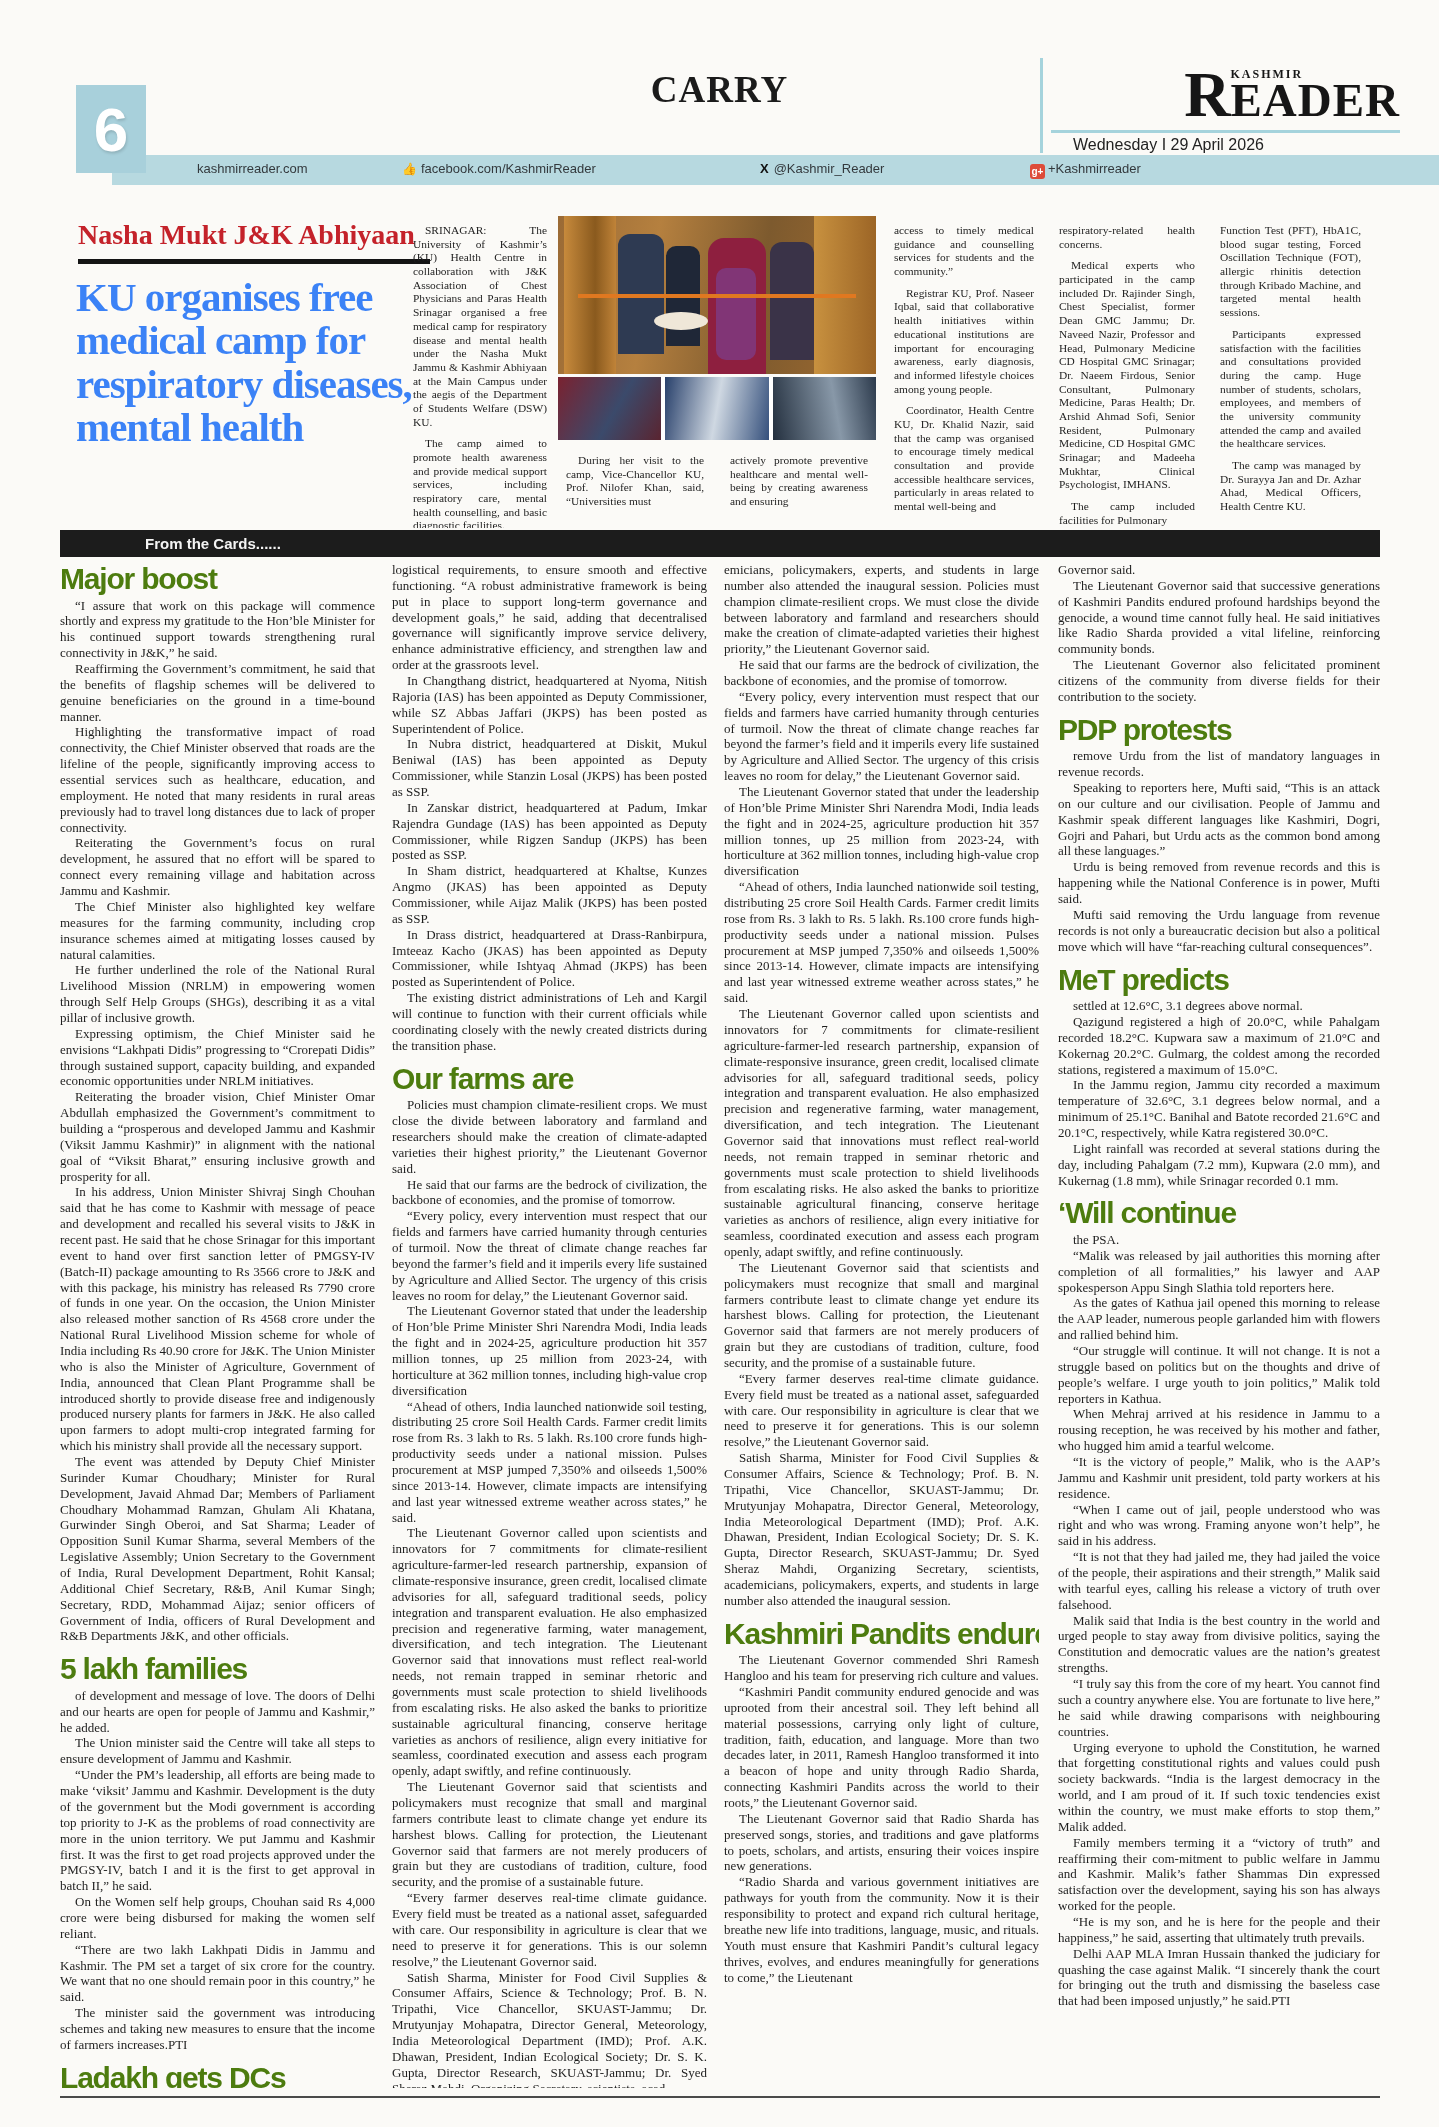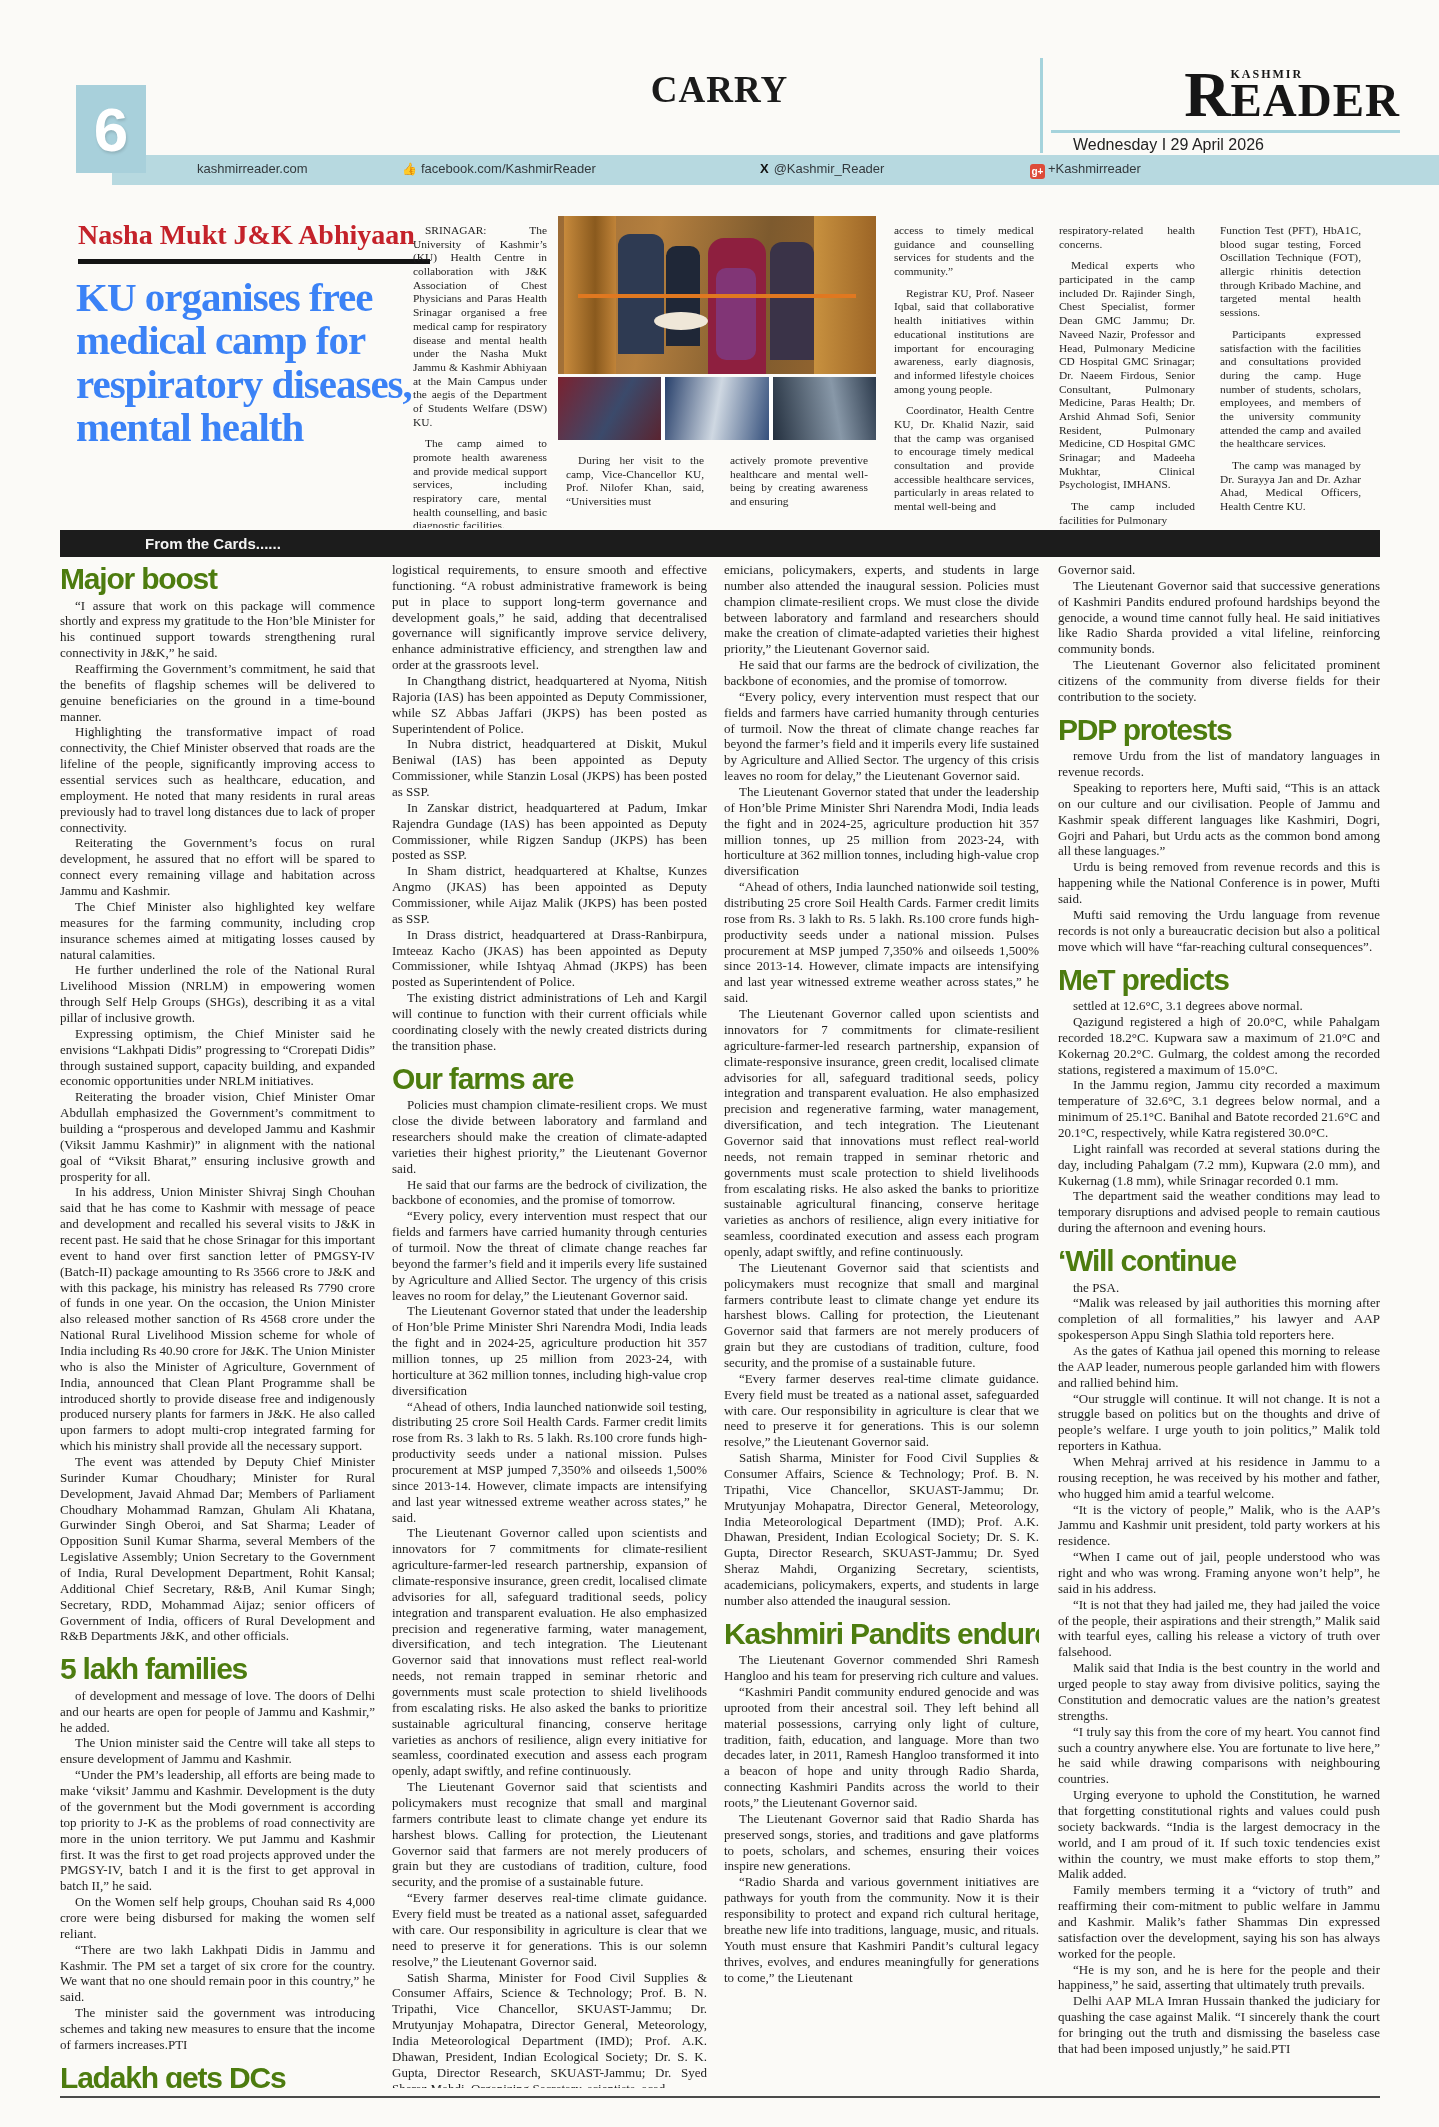--- a/index.html
+++ b/index.html
@@ -222,38 +222,37 @@
     <p class="para">“Every policy, every intervention must respect that our fields and farmers have carried humanity through centuries of turmoil. Now the threat of climate change reaches far beyond the farmer’s field and it imperils every life sustained by Agriculture and Allied Sector. The urgency of this crisis leaves no room for delay,” the Lieutenant Governor said.</p>
     <p class="para">The Lieutenant Governor stated that under the leadership of Hon’ble Prime Minister Shri Narendra Modi, India leads the fight and in 2024-25, agriculture production hit 357 million tonnes, up 25 million from 2023-24, with horticulture at 362 million tonnes, including high-value crop diversification</p>
     <p class="para">“Ahead of others, India launched nationwide soil testing, distributing 25 crore Soil Health Cards. Farmer credit limits rose from Rs. 3 lakh to Rs. 5 lakh. Rs.100 crore funds high-productivity seeds under a national mission. Pulses procurement at MSP jumped 7,350% and oilseeds 1,500% since 2013-14. However, climate impacts are intensifying and last year witnessed extreme weather across states,” he said.</p>
     <p class="para">The Lieutenant Governor called upon scientists and innovators for 7 commitments for climate-resilient agriculture-farmer-led research partnership, expansion of climate-responsive insurance, green credit, localised climate advisories for all, safeguard traditional seeds, policy integration and transparent evaluation. He also emphasized precision and regenerative farming, water management, diversification, and tech integration. The Lieutenant Governor said that innovations must reflect real-world needs, not remain trapped in seminar rhetoric and governments must scale protection to shield livelihoods from escalating risks. He also asked the banks to prioritize sustainable agricultural financing, conserve heritage varieties as anchors of resilience, align every initiative for seamless, coordinated execution and assess each program openly, adapt swiftly, and refine continuously.</p>
     <p class="para">The Lieutenant Governor said that scientists and policymakers must recognize that small and marginal farmers contribute least to climate change yet endure its harshest blows. Calling for protection, the Lieutenant Governor said that farmers are not merely producers of grain but they are custodians of tradition, culture, food security, and the promise of a sustainable future.</p>
     <p class="para">“Every farmer deserves real-time climate guidance. Every field must be treated as a national asset, safeguarded with care. Our responsibility in agriculture is clear that we need to preserve it for generations. This is our solemn resolve,” the Lieutenant Governor said.</p>
     <p class="para">Satish Sharma, Minister for Food Civil Supplies &amp; Consumer Affairs, Science &amp; Technology; Prof. B. N. Tripathi, Vice Chancellor, SKUAST-Jammu; Dr. Mrutyunjay Mohapatra, Director General, Meteorology, India Meteorological Department (IMD); Prof. A.K. Dhawan, President, Indian Ecological Society; Dr. S. K. Gupta, Director Research, SKUAST-Jammu; Dr. Syed Sheraz Mahdi, Organizing Secretary, scientists, academicians, policymakers, experts, and students in large number also attended the inaugural session.</p>
     <h2 class="bheading">Kashmiri Pandits endured</h2>
     <p class="para">The Lieutenant Governor commended Shri Ramesh Hangloo and his team for preserving rich culture and values.</p>
     <p class="para">“Kashmiri Pandit community endured genocide and was uprooted from their ancestral soil. They left behind all material possessions, carrying only light of culture, tradition, faith, education, and language. More than two decades later, in 2011, Ramesh Hangloo transformed it into a beacon of hope and unity through Radio Sharda, connecting Kashmiri Pandits across the world to their roots,” the Lieutenant Governor said.</p>
-    <p class="para">The Lieutenant Governor said that Radio Sharda has preserved songs, stories, and traditions and gave platforms to poets, scholars, and schemes, ensuring their voices inspire new generations.</p>
+    <p class="para">The Lieutenant Governor said that Radio Sharda has preserved songs, stories, and traditions and gave platforms to poets, scholars, and artists, ensuring their voices inspire new generations.</p>
     <p class="para">“Radio Sharda and various government initiatives are pathways for youth from the community. Now it is their responsibility to protect and expand rich cultural heritage, breathe new life into traditions, language, music, and rituals. Youth must ensure that Kashmiri Pandit’s cultural legacy thrives, evolves, and endures meaningfully for generations to come,” the Lieutenant</p>
   </div>
 <div class="abs bcol bcol-4">
     <p class="para">Governor said.</p>
     <p class="para">The Lieutenant Governor said that successive generations of Kashmiri Pandits endured profound hardships beyond the genocide, a wound time cannot fully heal. He said initiatives like Radio Sharda provided a vital lifeline, reinforcing community bonds.</p>
     <p class="para">The Lieutenant Governor also felicitated prominent citizens of the community from diverse fields for their contribution to the society.</p>
     <h2 class="bheading">PDP protests</h2>
     <p class="para">remove Urdu from the list of mandatory languages in revenue records.</p>
     <p class="para">Speaking to reporters here, Mufti said, “This is an attack on our culture and our civilisation. People of Jammu and Kashmir speak different languages like Kashmiri, Dogri, Gojri and Pahari, but Urdu acts as the common bond among all these languages.”</p>
     <p class="para">Urdu is being removed from revenue records and this is happening while the National Conference is in power, Mufti said.</p>
     <p class="para">Mufti said removing the Urdu language from revenue records is not only a bureaucratic decision but also a political move which will have “far-reaching cultural consequences”.</p>
     <h2 class="bheading">MeT predicts</h2>
     <p class="para">settled at 12.6°C, 3.1 degrees above normal.</p>
     <p class="para">Qazigund registered a high of 20.0°C, while Pahalgam recorded 18.2°C. Kupwara saw a maximum of 21.0°C and Kokernag 20.2°C. Gulmarg, the coldest among the recorded stations, registered a maximum of 15.0°C.</p>
     <p class="para">In the Jammu region, Jammu city recorded a maximum temperature of 32.6°C, 3.1 degrees below normal, and a minimum of 25.1°C. Banihal and Batote recorded 21.6°C and 20.1°C, respectively, while Katra registered 30.0°C.</p>
     <p class="para">Light rainfall was recorded at several stations during the day, including Pahalgam (7.2 mm), Kupwara (2.0 mm), and Kukernag (1.8 mm), while Srinagar recorded 0.1 mm.</p>
-    <p class="para">The department said the weather conditions may lead to temporary disruptions and advised people to remain cautious during the afternoon and evening hours.</p>
     <h2 class="bheading">‘Will continue</h2>
     <p class="para">the PSA.</p>
     <p class="para">“Malik was released by jail authorities this morning after completion of all formalities,” his lawyer and AAP spokesperson Appu Singh Slathia told reporters here.</p>
     <p class="para">As the gates of Kathua jail opened this morning to release the AAP leader, numerous people garlanded him with flowers and rallied behind him.</p>
     <p class="para">“Our struggle will continue. It will not change. It is not a struggle based on politics but on the thoughts and drive of people’s welfare. I urge youth to join politics,” Malik told reporters in Kathua.</p>
     <p class="para">When Mehraj arrived at his residence in Jammu to a rousing reception, he was received by his mother and father, who hugged him amid a tearful welcome.</p>
     <p class="para">“It is the victory of people,” Malik, who is the AAP’s Jammu and Kashmir unit president, told party workers at his residence.</p>
     <p class="para">“When I came out of jail, people understood who was right and who was wrong. Framing anyone won’t help”, he said in his address.</p>
     <p class="para">“It is not that they had jailed me, they had jailed the voice of the people, their aspirations and their strength,” Malik said with tearful eyes, calling his release a victory of truth over falsehood.</p>
     <p class="para">Malik said that India is the best country in the world and urged people to stay away from divisive politics, saying the Constitution and democratic values are the nation’s greatest strengths.</p>

